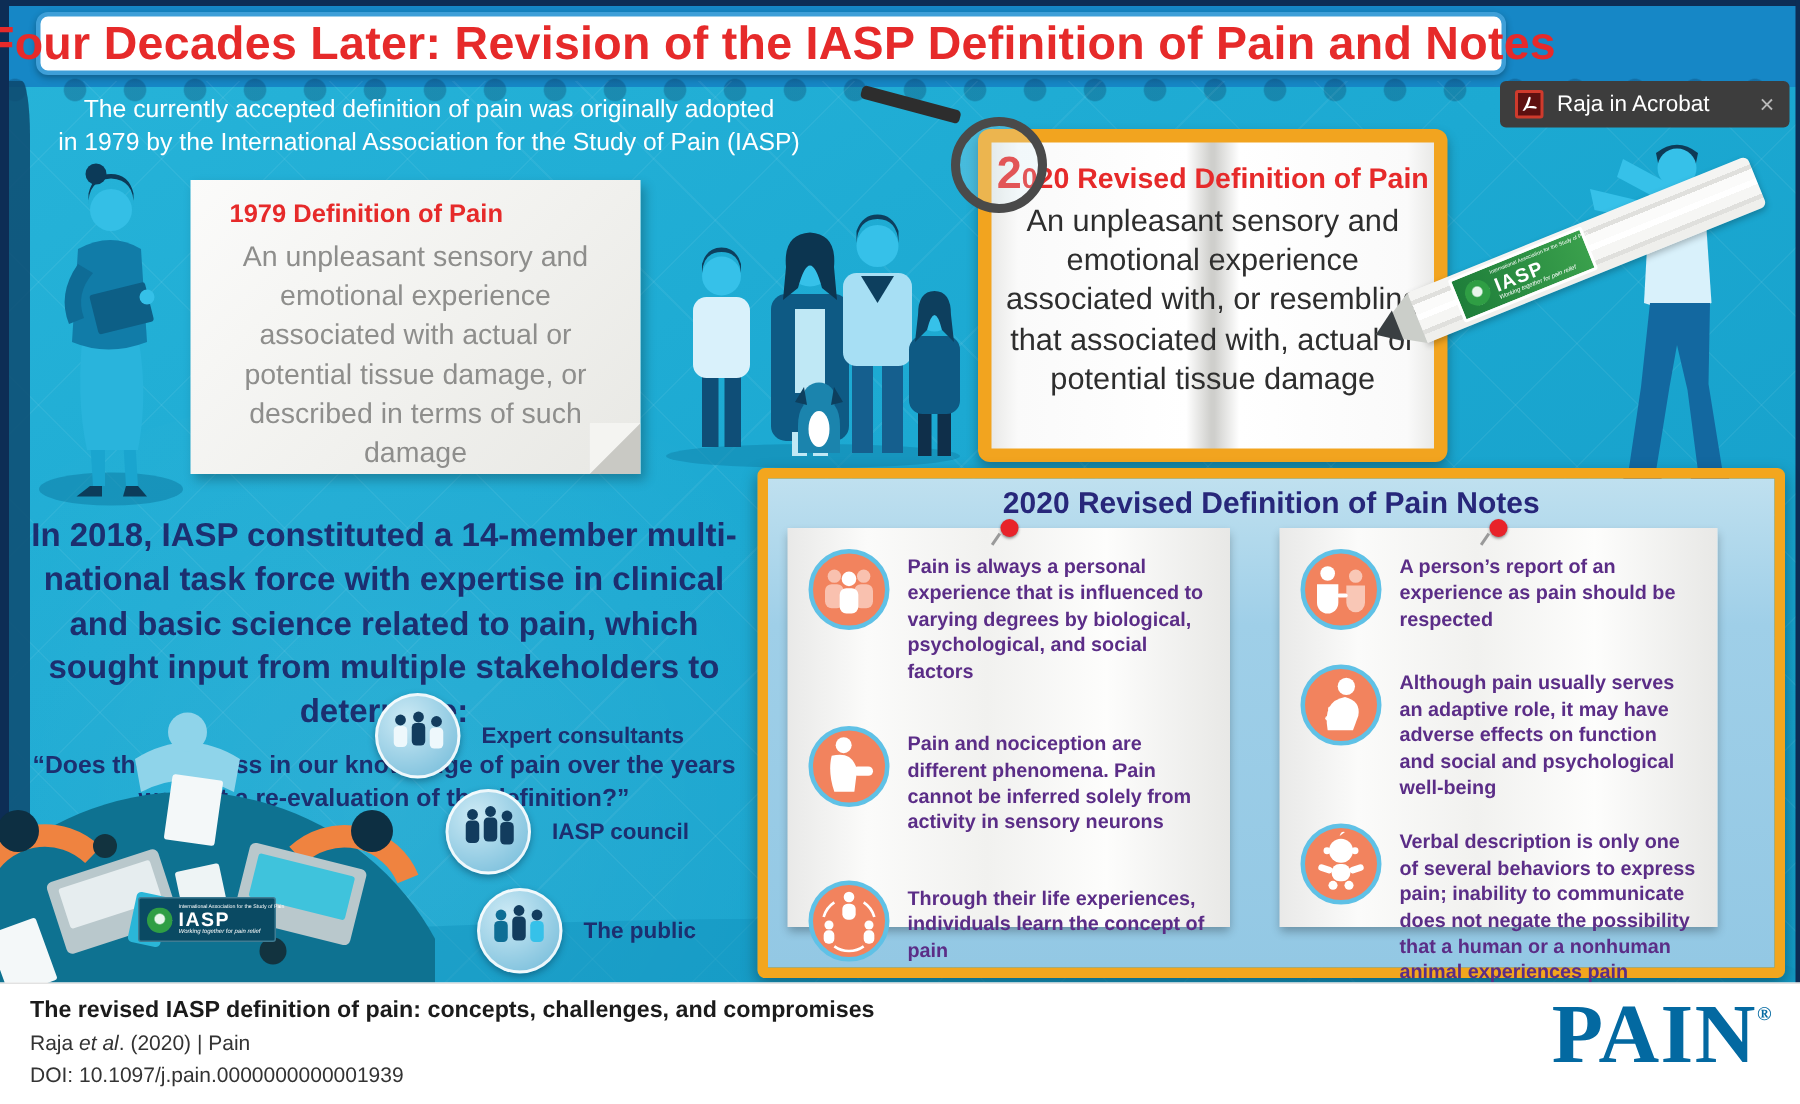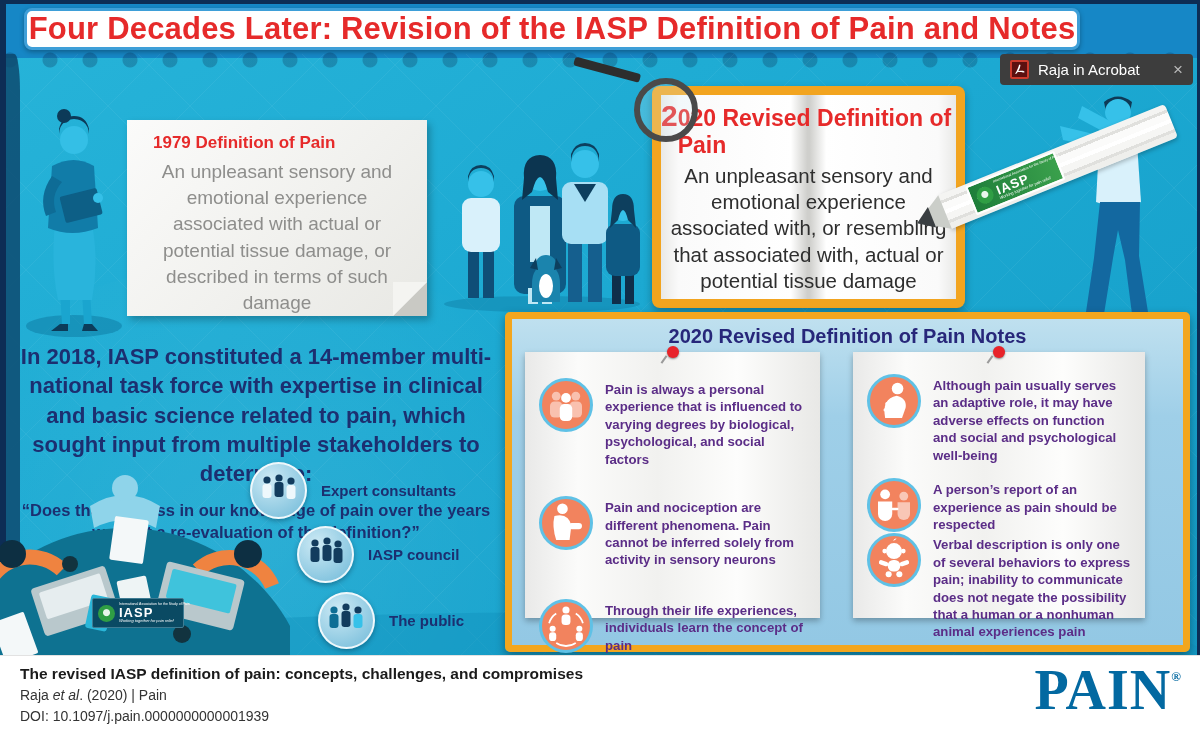--- a/index.html
+++ b/index.html
@@ -16,21 +16,21 @@
            background-size:40px 16px;background-repeat:repeat-x;}
   .grid-decor{position:absolute;left:0;top:54px;right:0;bottom:81px;pointer-events:none;
      background-image:repeating-linear-gradient(45deg,rgba(255,255,255,.05) 0 1px,transparent 1px 58px),
                       repeating-linear-gradient(-45deg,rgba(255,255,255,.05) 0 1px,transparent 1px 58px);}
   .wave-blob{position:absolute;border-radius:50%;pointer-events:none;}
   .wave1{left:-120px;top:260px;width:760px;height:560px;background:radial-gradient(circle,rgba(255,255,255,.07),transparent 70%);}
   .wave2{right:-80px;top:380px;width:520px;height:420px;background:radial-gradient(circle,rgba(0,60,90,.10),transparent 70%);}
   .bottom-wave{position:absolute;left:0;top:612px;width:100%;height:48px;background:#1193bd;opacity:.45;border-radius:100% 100% 0 0/160% 160% 0 0;}
 
   
-  .banner{position:absolute;left:24px;top:8px;width:1056px;height:42px;background:#fff;
+  .banner{position:absolute;left:24px;top:8px;width:980px;height:42px;background:#fff;
           border:3px solid #3e9fd8;border-radius:8px;display:flex;align-items:center;justify-content:center;
           box-shadow:0 2px 5px rgba(0,0,0,.3);box-sizing:border-box;}
   .banner-title{color:#e62a2a;font-size:31px;font-weight:bold;letter-spacing:.2px;white-space:nowrap;}
 
   
   .acrobat{position:absolute;left:1000px;top:54px;width:193px;height:31px;background:#3d3d3d;border-radius:4px;
            display:flex;align-items:center;gap:9px;padding:0 10px;box-sizing:border-box;z-index:60;cursor:pointer;}
   .acro-icon{width:19px;height:19px;background:#5d1010;border:2px solid #cf3a2c;border-radius:2px;box-sizing:border-box;
              display:flex;align-items:center;justify-content:center;flex:0 0 19px;}
   .acrobat-label{color:#fff;font-size:15px;white-space:nowrap;}
@@ -50,21 +50,21 @@
   .card1979-heading{color:#e62a2a;font-weight:bold;font-size:17px;margin:13px 0 6px 26px;}
   .card1979-body{color:#8e8e8c;font-size:19px;line-height:1.38;text-align:center;padding:0 20px;}
 
   
   .book{position:absolute;left:652px;top:86px;width:313px;height:222px;background:#f2a41f;border-radius:8px;
         box-shadow:0 4px 8px rgba(0,0,0,.3);padding:9px;box-sizing:border-box;}
   .pages{width:100%;height:100%;display:flex;flex-direction:column;align-items:center;box-sizing:border-box;padding-top:6px;
         background:linear-gradient(90deg,#e9e9e7 0%,#fafafa 6%,#ffffff 44%,#cfcfcc 49.6%,#cfcfcc 50.4%,#ffffff 56%,#fafafa 94%,#e9e9e7 100%);}
   .book-heading{color:#e62a2a;font-weight:bold;display:flex;align-items:baseline;}
   .book-heading .big2{font-size:30px;line-height:1;}
-  .book-heading .rest{font-size:23px;}
+  .book-heading .rest{font-size:19px;}
   .book-body{color:#2e2e2e;font-size:20.5px;line-height:1.28;text-align:center;padding:4px 6px 0 6px;}
 
   
   .mag-lens{position:absolute;left:634px;top:78px;width:52px;height:52px;border:6px solid #4a4a4a;border-radius:50%;
             background:rgba(215,240,250,.22);z-index:30;box-sizing:content-box;}
   .mag-handle{position:absolute;left:572px;top:74px;width:68px;height:9px;background:#2d2d2d;border-radius:3px;
             transform:rotate(15deg);transform-origin:right center;z-index:29;}
 
   
   .man-svg{position:absolute;left:1038px;top:88px;width:160px;height:240px;z-index:10;}
@@ -114,22 +114,22 @@
          background:linear-gradient(90deg,#e9e9e8 0%,#fbfbfa 18%,#f1f1ef 45%,#fdfdfc 72%,#e8e8e6 100%);
          box-shadow:0 3px 6px rgba(0,0,0,.28);}
   .note-card.left{left:13px;} .note-card.right{left:341px;width:292px;}
   .pin{position:absolute;top:-6px;left:50%;transform:translateX(-50%);width:12px;height:12px;background:#e8232a;
        border-radius:50%;box-shadow:0 1px 2px rgba(0,0,0,.45);}
   .pin::after{content:"";position:absolute;top:9px;left:-4px;width:2px;height:9px;background:#9a9a9a;transform:rotate(35deg);}
   .note-row{display:flex;align-items:flex-start;gap:12px;padding:0 14px;}
   .note-icon{flex:0 0 54px;width:54px;height:54px;border-radius:50%;background:#f2835e;border:3px solid #5fc1e6;
        box-sizing:border-box;display:flex;align-items:center;justify-content:center;overflow:hidden;}
   .note-text{color:#5b2d87;font-size:13.2px;line-height:1.32;font-weight:600;padding-top:3px;}
-  .nc-left .r1{margin-top:26px;} .nc-left .r2{margin-top:28px;} .nc-left .r3{margin-top:30px;}
-  .nc-right .r1{margin-top:14px;} .nc-right .r2{margin-top:22px;} .nc-right .r3{}
+  .nc-left .r1{margin-top:14px;} .nc-left .r2{margin-top:28px;} .nc-left .r3{margin-top:30px;}
+  .nc-right .r1{margin-top:14px;} .nc-right .r2{margin-top:22px;} .nc-right .r3{margin-top:16px;}
 
   
   .footer{position:absolute;left:0;top:655px;width:1200px;height:81px;background:#fff;z-index:40;border-top:1px solid #e2e2e2;}
   .footer-text{position:absolute;left:20px;top:7px;color:#333;}
   .footer-title{font-weight:bold;font-size:15.5px;color:#1b1b1b;line-height:1.45;}
   .footer-authors,.footer-doi{font-size:14px;line-height:1.5;}
   .footer-authors .etal{font-style:italic;}
   .pain-logo{position:absolute;right:18px;top:4px;font-family:"Liberation Serif",serif;font-weight:bold;
        font-size:56px;color:#0369a1;letter-spacing:1px;line-height:1.1;}
   .pain-logo sup{font-size:13px;vertical-align:28px;}
@@ -156,20 +156,24 @@
   <div class="acrobat">
     <div class="acro-icon">
       <svg width="13" height="13" viewBox="0 0 13 13">
           <path d="M2 11 C4 8 5.5 4 6 2 C6.6 1 7.6 1.4 7.4 2.6 C7 5 6 8 3.6 10.6 Z M3 9 C6 7.6 9.6 7.4 11 8.2 C12 8.8 11.4 9.8 10 9.4 C8 8.8 5 8.8 3 9.4 Z" fill="#fff"></path>
         </svg>
     </div>
     <span class="acrobat-label">Raja in Acrobat</span>
     <span class="acrobat-close">×</span>
   </div>
 
+  <div class="intro">
+    <div>The currently accepted definition of pain was originally adopted</div>
+    <div>in 1979 by the International Association for the Study of Pain (IASP)</div>
+  </div>
 
   <svg class="man-svg" style="left:4px;top:96px;width:136px;height:246px;z-index:4" viewBox="0 0 136 246">
     <ellipse cx="70" cy="230" rx="48" ry="11" fill="#0e7da6" opacity="0.55"></ellipse>
     <path d="M56 196 L58 228 L66 228 L66 196 Z" fill="#1aa5cf"></path>
     <path d="M78 196 L80 228 L88 228 L86 196 Z" fill="#1aa5cf"></path>
     <path d="M56 228 l-9 7 h17 v-7 Z" fill="#0c3c5a"></path>
       <path d="M80 228 l-2 7 h16 l-6 -7 Z" fill="#0c3c5a"></path>
     <path d="M52 118 Q46 168 54 204 L88 204 Q96 162 86 118 Z" fill="#29b4dc"></path>
     <path d="M48 70 Q70 58 90 70 L94 132 Q68 142 44 132 Z" fill="#117ca8"></path>
     <path d="M48 80 Q34 100 42 120 L52 116 Q46 100 58 86 Z" fill="#0e6c96"></path>
@@ -383,47 +387,47 @@
                 <path d="M8 24 A19 19 0 0 1 16 13"></path>
               </g>
             </svg>
         </div>
         <div class="note-text">Through their life experiences, individuals learn the concept of pain</div>
       </div>
     </div>
 
     <div class="note-card right nc-right">
       <div class="pin"></div>
+      <div class="note-row r1">
+        <div class="note-icon">
+          <svg width="48" height="48" viewBox="0 0 54 54" fill="#fff">
+              <circle cx="17" cy="15" r="5.5"></circle>
+              <path d="M9 23 h16 v14 a8 8 0 0 1 -16 0 Z"></path>
+              <g opacity=".55">
+                <circle cx="38" cy="17" r="5"></circle>
+                <path d="M31 24 h14 v13 a7 7 0 0 1 -14 0 Z"></path>
+              </g>
+              <rect x="24" y="30" width="8" height="3" rx="1.5"></rect>
+            </svg>
+        </div>
+        <div class="note-text">A person’s report of an experience as pain should be respected</div>
+      </div>
       <div class="note-row r2">
         <div class="note-icon">
           <svg width="48" height="48" viewBox="0 0 54 54">
               <circle cx="31" cy="13" r="6.5" fill="#fff"></circle>
               <path d="M17 46 Q13 24 30 21 Q42 24 40 35 L36 46 Z" fill="#fff"></path>
               <g fill="#fff" opacity=".95">
                 <circle cx="19" cy="30" r="1.8"></circle>
                 <circle cx="22" cy="36" r="1.8"></circle>
                 <circle cx="17" cy="37" r="1.8"></circle>
               </g>
             </svg>
         </div>
         <div class="note-text">Although pain usually serves an adaptive role, it may have adverse effects on function and social and psychological well-being</div>
-      </div>
-      <div class="note-row r1">
-        <div class="note-icon">
-          <svg width="48" height="48" viewBox="0 0 54 54" fill="#fff">
-              <circle cx="17" cy="15" r="5.5"></circle>
-              <path d="M9 23 h16 v14 a8 8 0 0 1 -16 0 Z"></path>
-              <g opacity=".55">
-                <circle cx="38" cy="17" r="5"></circle>
-                <path d="M31 24 h14 v13 a7 7 0 0 1 -14 0 Z"></path>
-              </g>
-              <rect x="24" y="30" width="8" height="3" rx="1.5"></rect>
-            </svg>
-        </div>
-        <div class="note-text">A person’s report of an experience as pain should be respected</div>
       </div>
       <div class="note-row r3">
         <div class="note-icon">
           <svg width="48" height="48" viewBox="0 0 54 54" fill="#fff">
               <circle cx="27" cy="17" r="9"></circle>
               <circle cx="16.5" cy="17" r="2.6"></circle>
               <circle cx="37.5" cy="17" r="2.6"></circle>
               <path d="M26 6 q1 -4 4 -3"></path>
               <rect x="20" y="27" width="14" height="13" rx="6"></rect>
               <rect x="10" y="28" width="11" height="5" rx="2.5" transform="rotate(18 15 30)"></rect>

